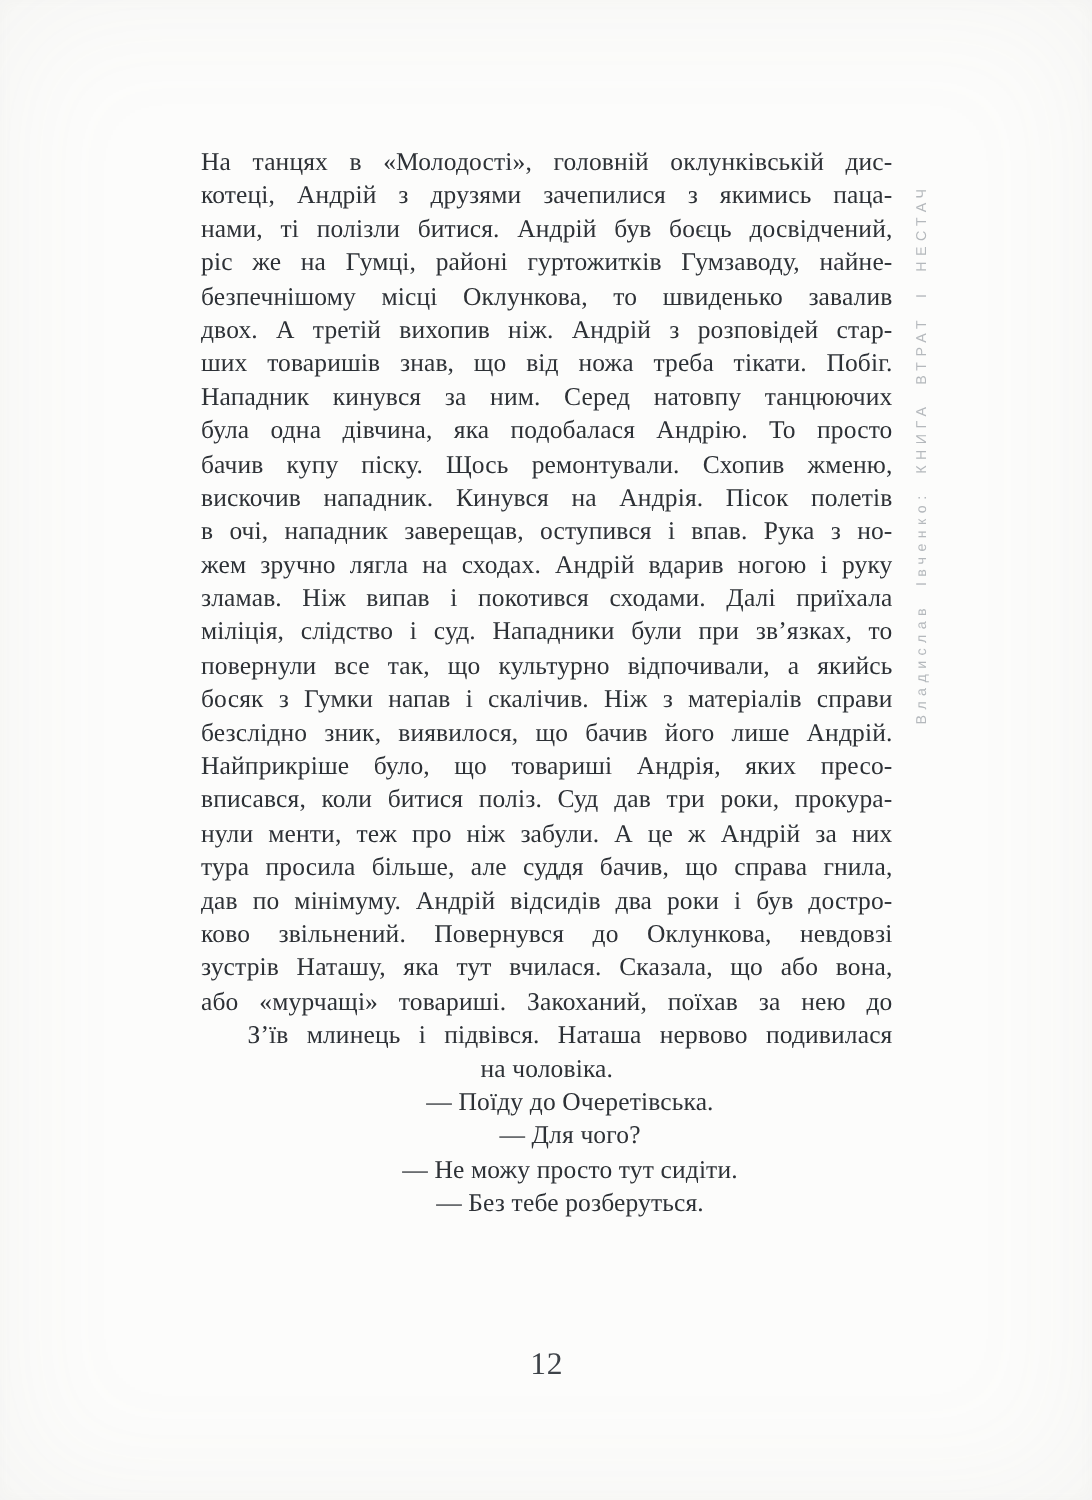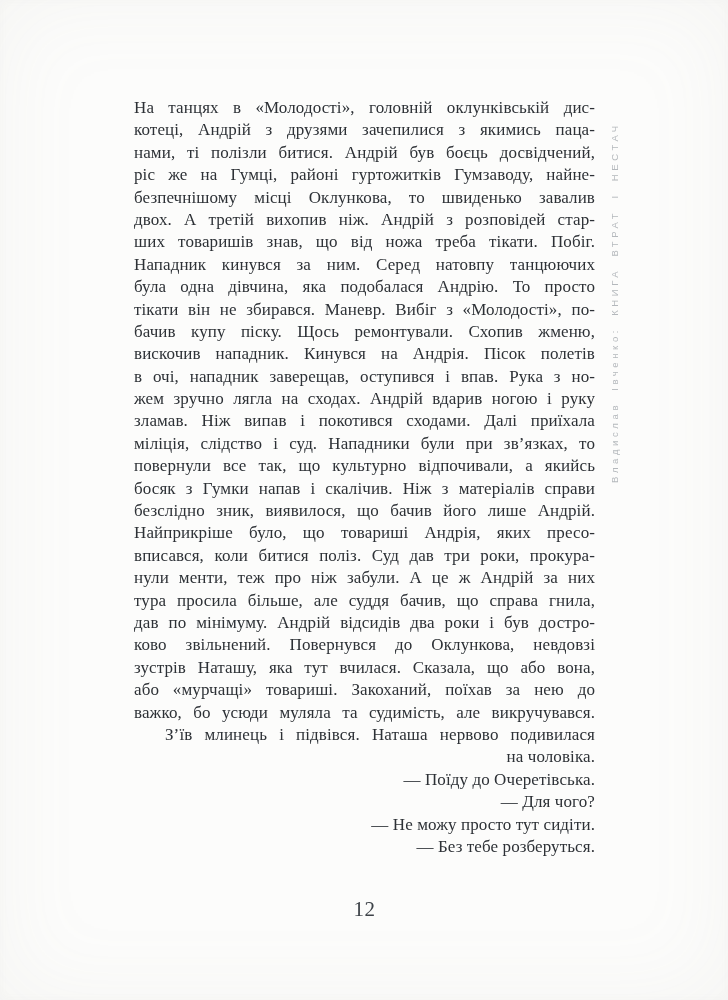--- a/index.html
+++ b/index.html
@@ -21,21 +21,21 @@
     left: 134px;
     top: 97px;
     width: 461px;
     color: #2d3136;
     font-size: 17px;
   }
   .line {
     height: 22.4px;
     line-height: 22.4px;
     overflow: hidden;
-    text-align: right;
+    text-align: center;
     letter-spacing: 0.1px;
   }
   .line.just {
     text-align: justify;
     text-align-last: justify;
   }
   .line.ind {
     text-indent: 31px;
   }
   .margin-text {
@@ -73,39 +73,37 @@
   <div class="text-block">
       <div class="line just">На танцях в «Молодості», головній оклунківській дис-</div>
       <div class="line just">котеці, Андрій з друзями зачепилися з якимись паца-</div>
       <div class="line just">нами, ті полізли битися. Андрій був боєць досвідчений,</div>
       <div class="line just">ріс же на Гумці, районі гуртожитків Гумзаводу, найне-</div>
       <div class="line just">безпечнішому місці Оклункова, то швиденько завалив</div>
       <div class="line just">двох. А третій вихопив ніж. Андрій з розповідей стар-</div>
       <div class="line just">ших товаришів знав, що від ножа треба тікати. Побіг.</div>
       <div class="line just">Нападник кинувся за ним. Серед натовпу танцюючих</div>
       <div class="line just">була одна дівчина, яка подобалася Андрію. То просто</div>
-      <div class="line just">тікати він не збирався. Маневр. Вибіг з «Молодості», по-</div>
       <div class="line just">бачив купу піску. Щось ремонтували. Схопив жменю,</div>
       <div class="line just">вискочив нападник. Кинувся на Андрія. Пісок полетів</div>
       <div class="line just">в очі, нападник заверещав, оступився і впав. Рука з но-</div>
       <div class="line just">жем зручно лягла на сходах. Андрій вдарив ногою і руку</div>
       <div class="line just">зламав. Ніж випав і покотився сходами. Далі приїхала</div>
       <div class="line just">міліція, слідство і суд. Нападники були при зв’язках, то</div>
       <div class="line just">повернули все так, що культурно відпочивали, а якийсь</div>
       <div class="line just">босяк з Гумки напав і скалічив. Ніж з матеріалів справи</div>
       <div class="line just">безслідно зник, виявилося, що бачив його лише Андрій.</div>
       <div class="line just">Найприкріше було, що товариші Андрія, яких пресо-</div>
       <div class="line just">вписався, коли битися поліз. Суд дав три роки, прокура-</div>
       <div class="line just">нули менти, теж про ніж забули. А це ж Андрій за них</div>
       <div class="line just">тура просила більше, але суддя бачив, що справа гнила,</div>
       <div class="line just">дав по мінімуму. Андрій відсидів два роки і був достро-</div>
       <div class="line just">ково звільнений. Повернувся до Оклункова, невдовзі</div>
       <div class="line just">зустрів Наташу, яка тут вчилася. Сказала, що або вона,</div>
       <div class="line just">або «мурчащі» товариші. Закоханий, поїхав за нею до</div>
-      <div class="line just">важко, бо усюди муляла та судимість, але викручувався.</div>
       <div class="line just ind">З’їв млинець і підвівся. Наташа нервово подивилася</div>
       <div class="line">на чоловіка.</div>
       <div class="line ind">— Поїду до Очеретівська.</div>
       <div class="line ind">— Для чого?</div>
       <div class="line ind">— Не можу просто тут сидіти.</div>
       <div class="line ind">— Без тебе розберуться.</div>
     </div>
 
   <div class="margin-text">Владислав Івченко: КНИГА ВТРАТ І НЕСТАЧ</div>
 

